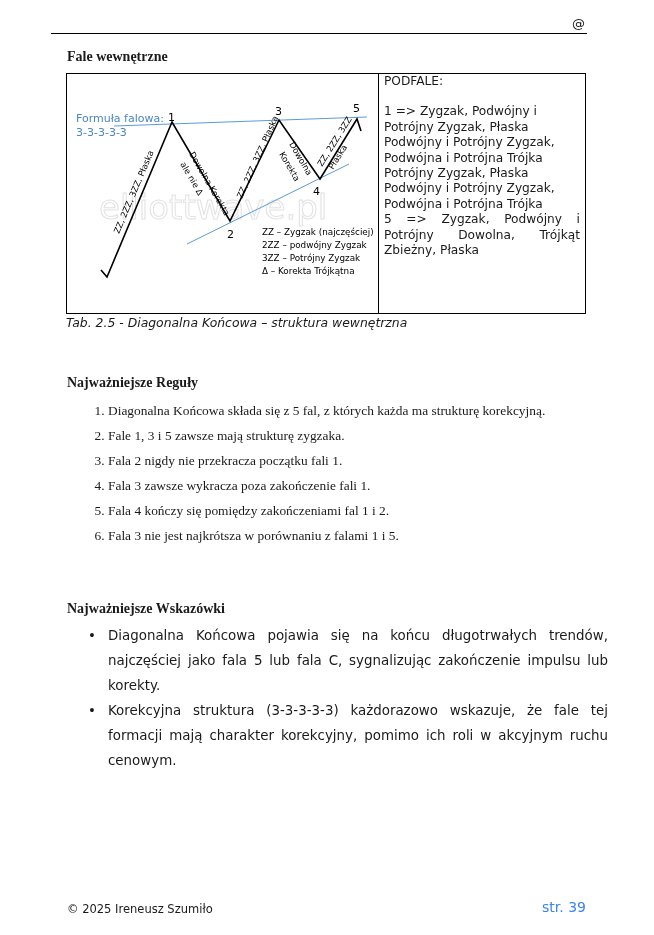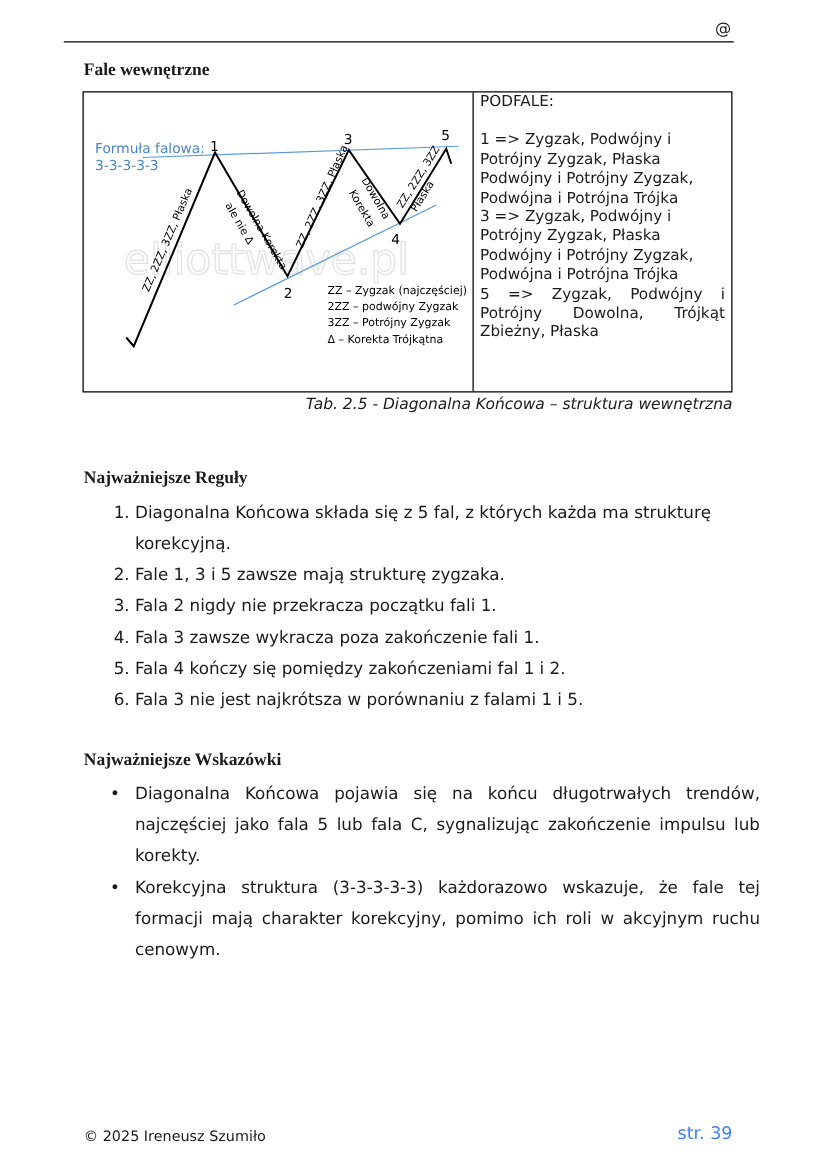--- a/index.html
+++ b/index.html
@@ -9,26 +9,26 @@
     .header-at { position: absolute; right: 69px; top: 16px; font-size: 13px; }
     .section-title { position: absolute; left: 67px; font-weight: bold; font-size: 14px; font-family: Liberation Serif, serif; }
     #t-fale { top: 49px; }
     .figtable { position: absolute; left: 66px; top: 73px; width: 520px; height: 241px; border: 1px solid #000; box-sizing: border-box; }
     .fig-cell { position: absolute; left: 0; top: 0; width: 311px; height: 239px; border-right: 1px solid #000; overflow: hidden; }
     .podfale-cell { position: absolute; left: 312px; top: 0; width: 206px; height: 239px; padding: 0 5px 0 5px; box-sizing: border-box;
                     font-size: 12.2px; line-height: 15.4px; }
     .podfale-cell p { margin: 0; }
     .pf-head { margin-bottom: 15px !important; }
     .justify { text-align: justify; text-align-last: justify; }
-    .caption { position: absolute; left: 66px; width: 520px; top: 315px; text-align: right; font-style: italic; font-size: 12.4px; }
+    .caption { position: absolute; left: 66px; width: 520px; top: 315px; text-align: left; font-style: italic; font-size: 12.4px; }
     #t-reguly { top: 375px; }
     #t-wsk { top: 601px; }
     ol.rules { position: absolute; left: 87px; top: 398px; width: 500px; margin: 0; padding: 0 0 0 21px;
                font-size: 13.4px; line-height: 25px; }
-    ol.rules li { padding-left: 0; }
+    ol.rules li { padding-left: 0; font-family: Liberation Serif, serif; }
     ul.tips { position: absolute; left: 87px; top: 623px; width: 500px; margin: 0; padding: 0 0 0 21px;
               font-size: 13.4px; line-height: 25px; text-align: justify; list-style: none; }
     ul.tips li { position: relative; }
     ul.tips li .bullet { position: absolute; left: -20px; top: 0; }
     .footer-left { position: absolute; left: 67px; top: 902px; font-size: 11.5px; }
     .footer-right { position: absolute; right: 68px; top: 899px; font-size: 14px; color: #3b82f6; }
     svg text { font-family: "DejaVu Sans", sans-serif; }
   </style>
 </head>
 <body>
@@ -72,21 +72,20 @@
       <text x="195" y="187" font-size="8.8">3ZZ – Potrójny Zygzak</text>
       <text x="195" y="200" font-size="8.8">Δ – Korekta Trójkątna</text>
     </svg>
   </div>
   <div class="podfale-cell">
     <p class="pf-head">PODFALE:</p>
     <p>1 =&gt; Zygzak, Podwójny i</p>
     <p>Potrójny Zygzak, Płaska</p>
     <p>Podwójny i Potrójny Zygzak,</p>
     <p>Podwójna i Potrójna Trójka</p>
-    <p>3 =&gt; Zygzak, Podwójny i</p>
     <p>Potrójny Zygzak, Płaska</p>
     <p>Podwójny i Potrójny Zygzak,</p>
     <p>Podwójna i Potrójna Trójka</p>
     <p class="justify">5 =&gt; Zygzak, Podwójny i</p>
     <p class="justify">Potrójny Dowolna, Trójkąt</p>
     <p>Zbieżny, Płaska</p>
   </div>
 </div>
 
 <div class="caption">Tab. 2.5 - Diagonalna Końcowa – struktura wewnętrzna</div>

